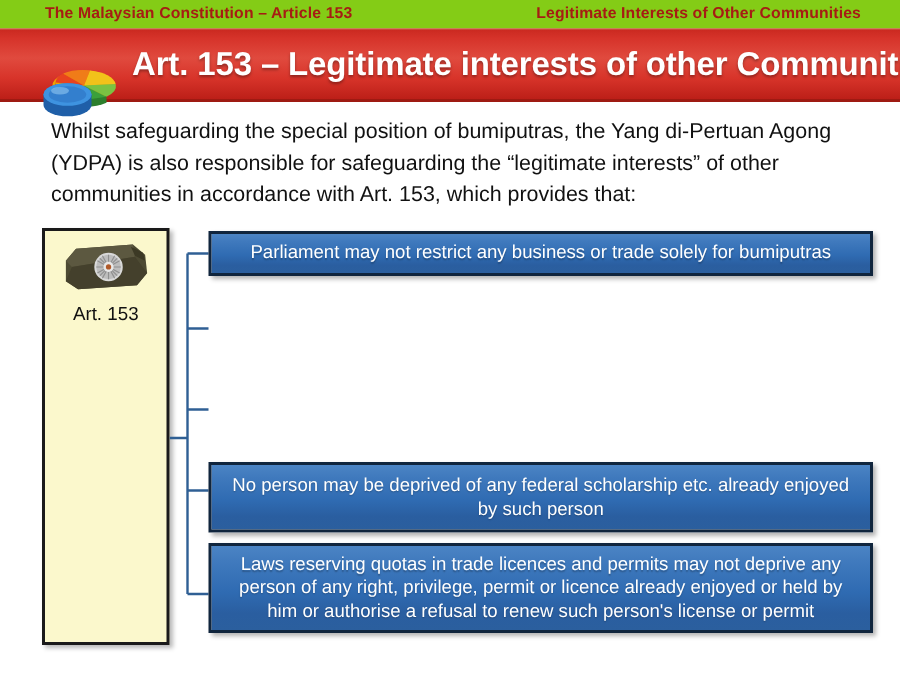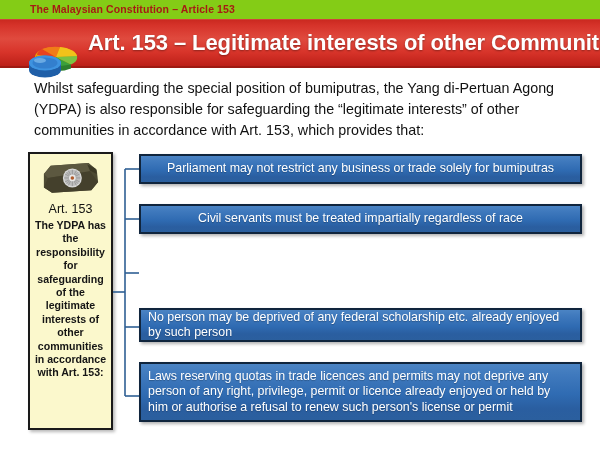--- a/index.html
+++ b/index.html
@@ -152,38 +152,40 @@
     border: 2px solid #10253d;
     background: linear-gradient(to bottom,
       #4b84c4 0%,
       #3f79bd 20%,
       #2f6bb2 55%,
       #2a5ea0 80%,
       #2b5f9e 100%);
     color: #ffffff;
     font-size: 12.4px;
     line-height: 15.5px;
+    text-align: center;
     display: flex;
     align-items: center;
     justify-content: center;
     padding: 2px 7px;
     box-shadow: 2px 2px 3px rgba(0,0,0,0.30);
     text-shadow: 0 1px 1px rgba(0,0,0,0.25);
   }
   .bb0 { top: 6px;   height: 30px; }
   .bb1 { top: 56px;  height: 30px; }
   .bb2 { top: 106px; height: 38px; }
-  .bb3 { top: 160px; height: 34px; }
+  .bb3 { top: 160px; height: 47px; }
   .bb4 { top: 214px; height: 60px; }
 </style>
 </head>
 <body>
 
 <div class="header-strip">
   <div class="hdr-left">The Malaysian Constitution – Article 153</div>
+  <div class="hdr-right">Legitimate Interests of Other Communities</div>
 </div>
 
 <div class="title-bar">
 
   <svg class="pie-logo" viewBox="0 0 116 80">
 
     <ellipse cx="62" cy="30" rx="42" ry="20" fill="#f0a202"></ellipse>
     <path d="M62 30 L104 28 A42 20 0 0 0 70 10 Z" fill="#f2c21a"></path>
     <path d="M62 30 L70 10 A42 20 0 0 0 34 14 Z" fill="#f07c18"></path>
     <path d="M62 30 L104 28 A42 20 0 0 1 92 45 Z" fill="#7bc242"></path>
@@ -222,41 +224,37 @@
         <line x1="60.5" y1="19.5" x2="43.5" y2="36.5"></line>
         <line x1="46" y1="17" x2="58" y2="39"></line>
         <line x1="58" y1="17" x2="46" y2="39"></line>
         <line x1="41" y1="22" x2="63" y2="34"></line>
         <line x1="63" y1="22" x2="41" y2="34"></line>
       </g>
       <circle cx="52" cy="28" r="5" fill="#e8e8e8"></circle>
       <circle cx="52" cy="28" r="2.6" fill="#b05a2a"></circle>
     </svg>
     <div class="box-title">Art. 153</div>
-    <div class="box-body">The YDPA has the responsibility for safeguarding of the legitimate interests of other communities in accordance with Art. 153:</div>
   </div>
 
   <svg class="connector" viewBox="0 0 38 290">
     <g stroke="#2f5f94" stroke-width="1.6" fill="none">
       <line x1="0" y1="144" x2="12" y2="144"></line>
       <line x1="12" y1="21" x2="12" y2="248"></line>
       <line x1="12" y1="21" x2="26" y2="21"></line>
       <line x1="12" y1="71" x2="26" y2="71"></line>
       <line x1="12" y1="125" x2="26" y2="125"></line>
       <line x1="12" y1="179" x2="26" y2="179"></line>
       <line x1="12" y1="248" x2="26" y2="248"></line>
     </g>
   </svg>
 
   <div class="blue-box bb0">
     <span>Parliament may not restrict any business or trade solely for bumiputras</span>
   </div>
-  <div class="blue-box bb1">
-    <span>Civil servants must be treated impartially regardless of race</span>
-  </div>
   <div class="blue-box bb3">
     <span>No person may be deprived of any federal scholarship etc. already enjoyed by such person</span>
   </div>
   <div class="blue-box bb4">
     <span>Laws reserving quotas in trade licences and permits may not deprive any person of any right, privilege, permit or licence already enjoyed or held by him or authorise a refusal to renew such person's license or permit</span>
   </div>
 
 </div>
 
 </body></html>

